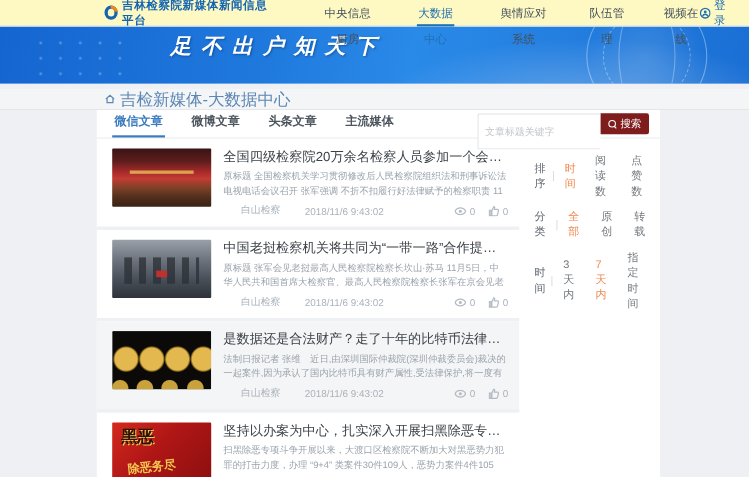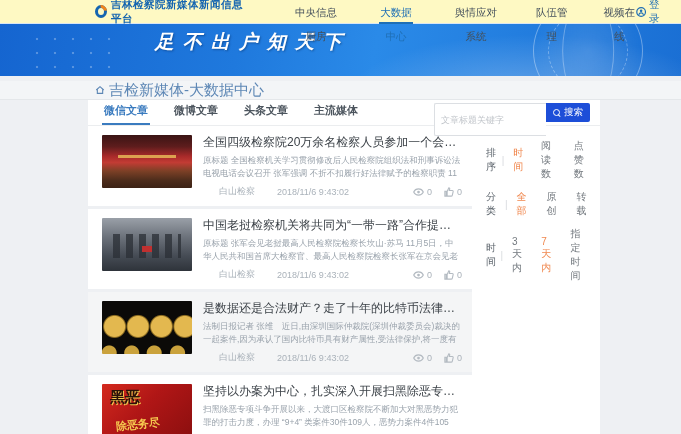--- a/index.html
+++ b/index.html
@@ -49,21 +49,21 @@
   
   .wrapper { position:absolute; top:100px; left:88px; width:512px; bottom:0; background:#fff; }
   .topbar { height:26px; border-bottom:1px solid #ebedef; position:relative; display:flex; align-items:flex-end; }
   .tabs { display:flex; gap:22px; margin-left:14px; }
   .tab { font-size:11px; color:#4c555e; padding:0 2px 5px; cursor:pointer;font-weight:bold; }
   .tab.active { color:#3a7bbf; border-bottom:2px solid #3a7bbf; }
   .searchbox { position:absolute; right:10px; top:3px; display:flex; }
   .searchbox input { width:112px; height:33px; border:1px solid #dcdfe3; border-right:none;
             border-radius:2px 0 0 2px; font-size:9px; padding:0 6px; color:#555; outline:none;margin-left:47px; }
   .searchbox input::placeholder { color:#c2c6cb; }
-  .search-btn { height:19px; padding:0 7px; background:#1d4ed8; border:none; border-radius:0 2px 2px 0;
+  .search-btn { height:19px; padding:0 7px; background:#7f1d1d; border:none; border-radius:0 2px 2px 0;
             color:#fff; font-size:9.5px; display:flex; align-items:center; gap:3px; cursor:pointer; }
   .mag { width:8px; height:8px; position:relative; display:inline-block; }
   .mag::before { content:""; position:absolute; left:0; top:0; width:5px; height:5px; border:1.4px solid #fff; border-radius:50%; }
   .mag::after { content:""; position:absolute; left:5.4px; top:5.4px; width:3px; height:1.4px; background:#fff; transform:rotate(45deg); transform-origin:left center; }
 
   .content { display:flex; height:calc(100% - 26px); }
   .articles { width:384px; }
   .article { display:flex; gap:11px; padding:9px 10px 8px 14px; border-bottom:3px solid #eef0f3; cursor:pointer; }
   .article.hovered { background:#f4f5f6; }
   .article:last-child { border-bottom:none; }

